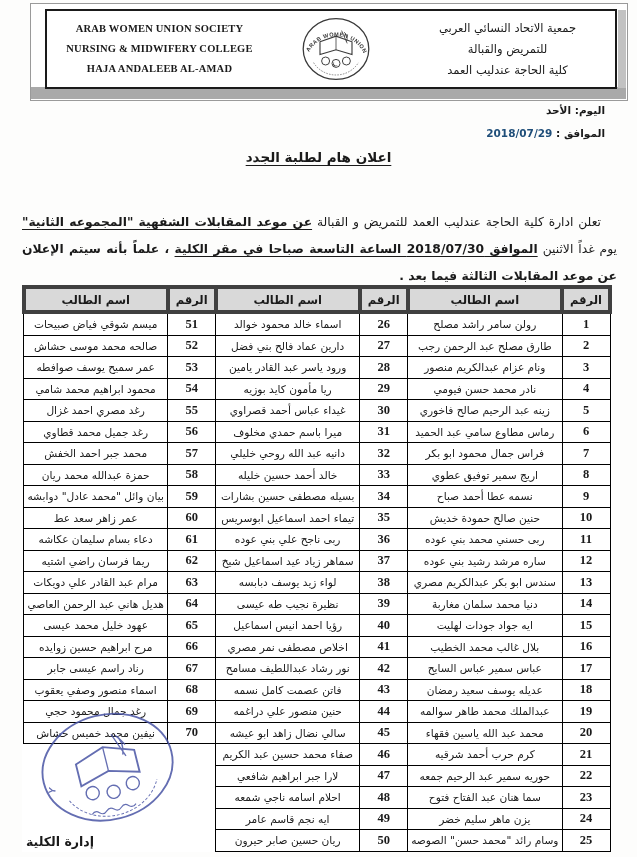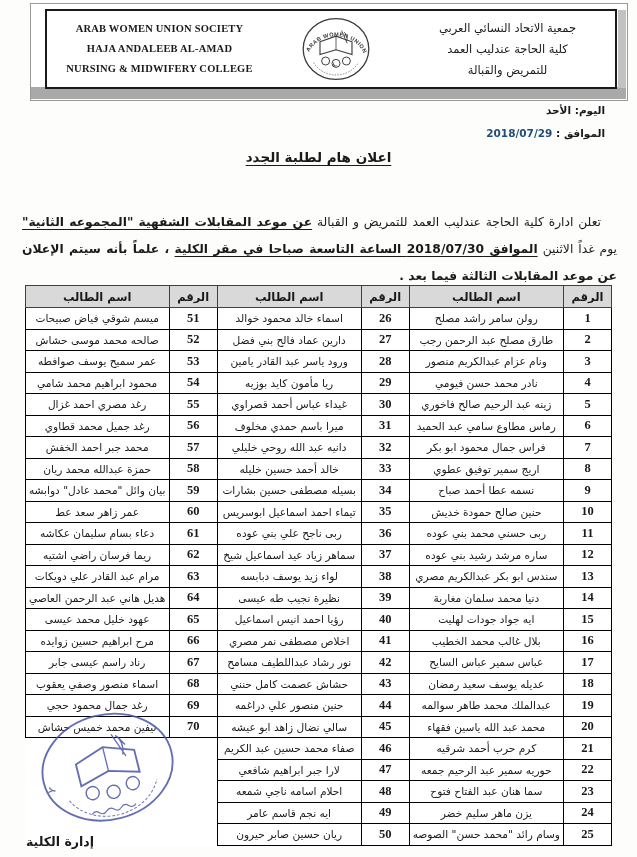--- a/index.html
+++ b/index.html
@@ -25,21 +25,21 @@
   .title{position:absolute; top:149px; left:0; width:100%; text-align:center; font-size:13.5px; font-weight:bold;}
   .subtitle{position:absolute; top:184px; left:0; width:100%; text-align:center; font-size:13px; font-weight:bold;}
   .u-line{text-decoration:underline; text-underline-offset:3px;}
   
   .para{position:absolute; top:209px; right:20px; left:22px; font-size:12.3px; line-height:27px; text-align:justify; text-indent:16px;}
   .para .bu{font-weight:bold; text-decoration:underline; text-underline-offset:3px;}
   .para .b{font-weight:bold;}
   
   table.roster{position:absolute; top:285px; right:25px; border-collapse:collapse; table-layout:fixed; background:#fff;}
   .roster th{
-    background:var(--header-gray); border:1px solid #404040; font-size:11.5px; font-weight:bold; height:21px; padding:0 2px;
+    background:var(--header-gray); border:4px solid #404040; font-size:11.5px; font-weight:bold; height:21px; padding:0 2px;
   }
   .roster td{
     border:1px solid #000; height:20.5px; font-size:10.6px; text-align:center; padding:0 3px;
     white-space:nowrap; overflow:hidden;
   }
   .roster td.num{font-family:"Liberation Serif", serif; font-weight:bold; font-size:12.5px;}
   .roster td.void{border:none; background:transparent;}
   
   .stamp{position:absolute; left:32px; top:708px; width:152px; height:122px; transform:rotate(-14deg); opacity:.85;}
   .signature{position:absolute; left:26px; top:834px; font-size:12.5px; font-weight:bold;}
@@ -49,42 +49,42 @@
 <body>
 
 <div class="page">
 
   <div class="hdr-outer"></div>
   <div class="hdr-shadow"></div>
   <div class="hdr-shadow-r"></div>
   <div class="hdr-box">
     <div class="hdr-en">
       <div>ARAB WOMEN UNION SOCIETY</div>
+      <div>NURSING &amp; MIDWIFERY COLLEGE</div>
       <div>HAJA ANDALEEB AL-AMAD</div>
-      <div>NURSING &amp; MIDWIFERY COLLEGE</div>
     </div>
     <svg class="hdr-logo" viewBox="0 0 100 90">
       <ellipse cx="50" cy="45" rx="41" ry="38" fill="none" stroke="#3a3a3a" stroke-width="1.6"></ellipse>
       <path id="lg-top" d="M 15,52 A 37,34 0 0 1 85,52" fill="none"></path>
       <text font-size="7" letter-spacing="0.6" fill="#3a3a3a" font-weight="bold">
         <textPath href="#lg-top" startOffset="4%">ARAB WOMEN UNION SOCIETY</textPath>
       </text>
       <polygon points="30,36 50,29 70,36 70,52 50,46 30,52" fill="#ffffff" stroke="#3a3a3a" stroke-width="1.4"></polygon>
       <line x1="50" y1="29" x2="50" y2="46" stroke="#3a3a3a" stroke-width="1"></line>
       <path d="M 57,22 L 64,38 M 60,24 Q 66,28 63,36" fill="none" stroke="#3a3a3a" stroke-width="1"></path>
       <circle cx="37" cy="60" r="5" fill="none" stroke="#3a3a3a" stroke-width="1.2"></circle>
       <circle cx="50" cy="63" r="5" fill="none" stroke="#3a3a3a" stroke-width="1.2"></circle>
       <circle cx="63" cy="60" r="5" fill="none" stroke="#3a3a3a" stroke-width="1.2"></circle>
       <path d="M 48,61 a 3,3 0 1 0 4,4 a 2.5,2.5 0 1 1 -4,-4" fill="#3a3a3a"></path>
       <path d="M 22,62 A 32,30 0 0 0 78,62" fill="none" stroke="#3a3a3a" stroke-width="0.7" stroke-dasharray="2 1.5"></path>
     </svg>
     <div class="hdr-ar">
       <div>جمعية الاتحاد النسائي العربي</div>
+      <div>للتمريض والقبالة</div>
       <div>كلية الحاجة عندليب العمد</div>
-      <div>للتمريض والقبالة</div>
     </div>
   </div>
 
   <div class="date-block">
     <div>اليوم: الأحد</div>
     <div>
       <span>الموافق :</span>
       <span class="date-blue">2018/07/29</span>
     </div>
   </div>
@@ -250,21 +250,21 @@
           <td class="name">عباس سمير عباس السايح</td>
           <td class="num">42</td>
           <td class="name">نور رشاد عبداللطيف مسامح</td>
           <td class="num">67</td>
           <td class="name">رناد راسم عيسى جابر</td>
         </tr>
         <tr>
           <td class="num">18</td>
           <td class="name">عديله يوسف سعيد رمضان</td>
           <td class="num">43</td>
-          <td class="name">حشاش عصمت كامل حنني</td>
+          <td class="name">فاتن عصمت كامل نسمه</td>
           <td class="num">68</td>
           <td class="name">اسماء منصور وصفي يعقوب</td>
         </tr>
         <tr>
           <td class="num">19</td>
           <td class="name">عبدالملك محمد طاهر سوالمه</td>
           <td class="num">44</td>
           <td class="name">حنين منصور علي دراغمه</td>
           <td class="num">69</td>
           <td class="name">رغد جمال محمود حجي</td>

